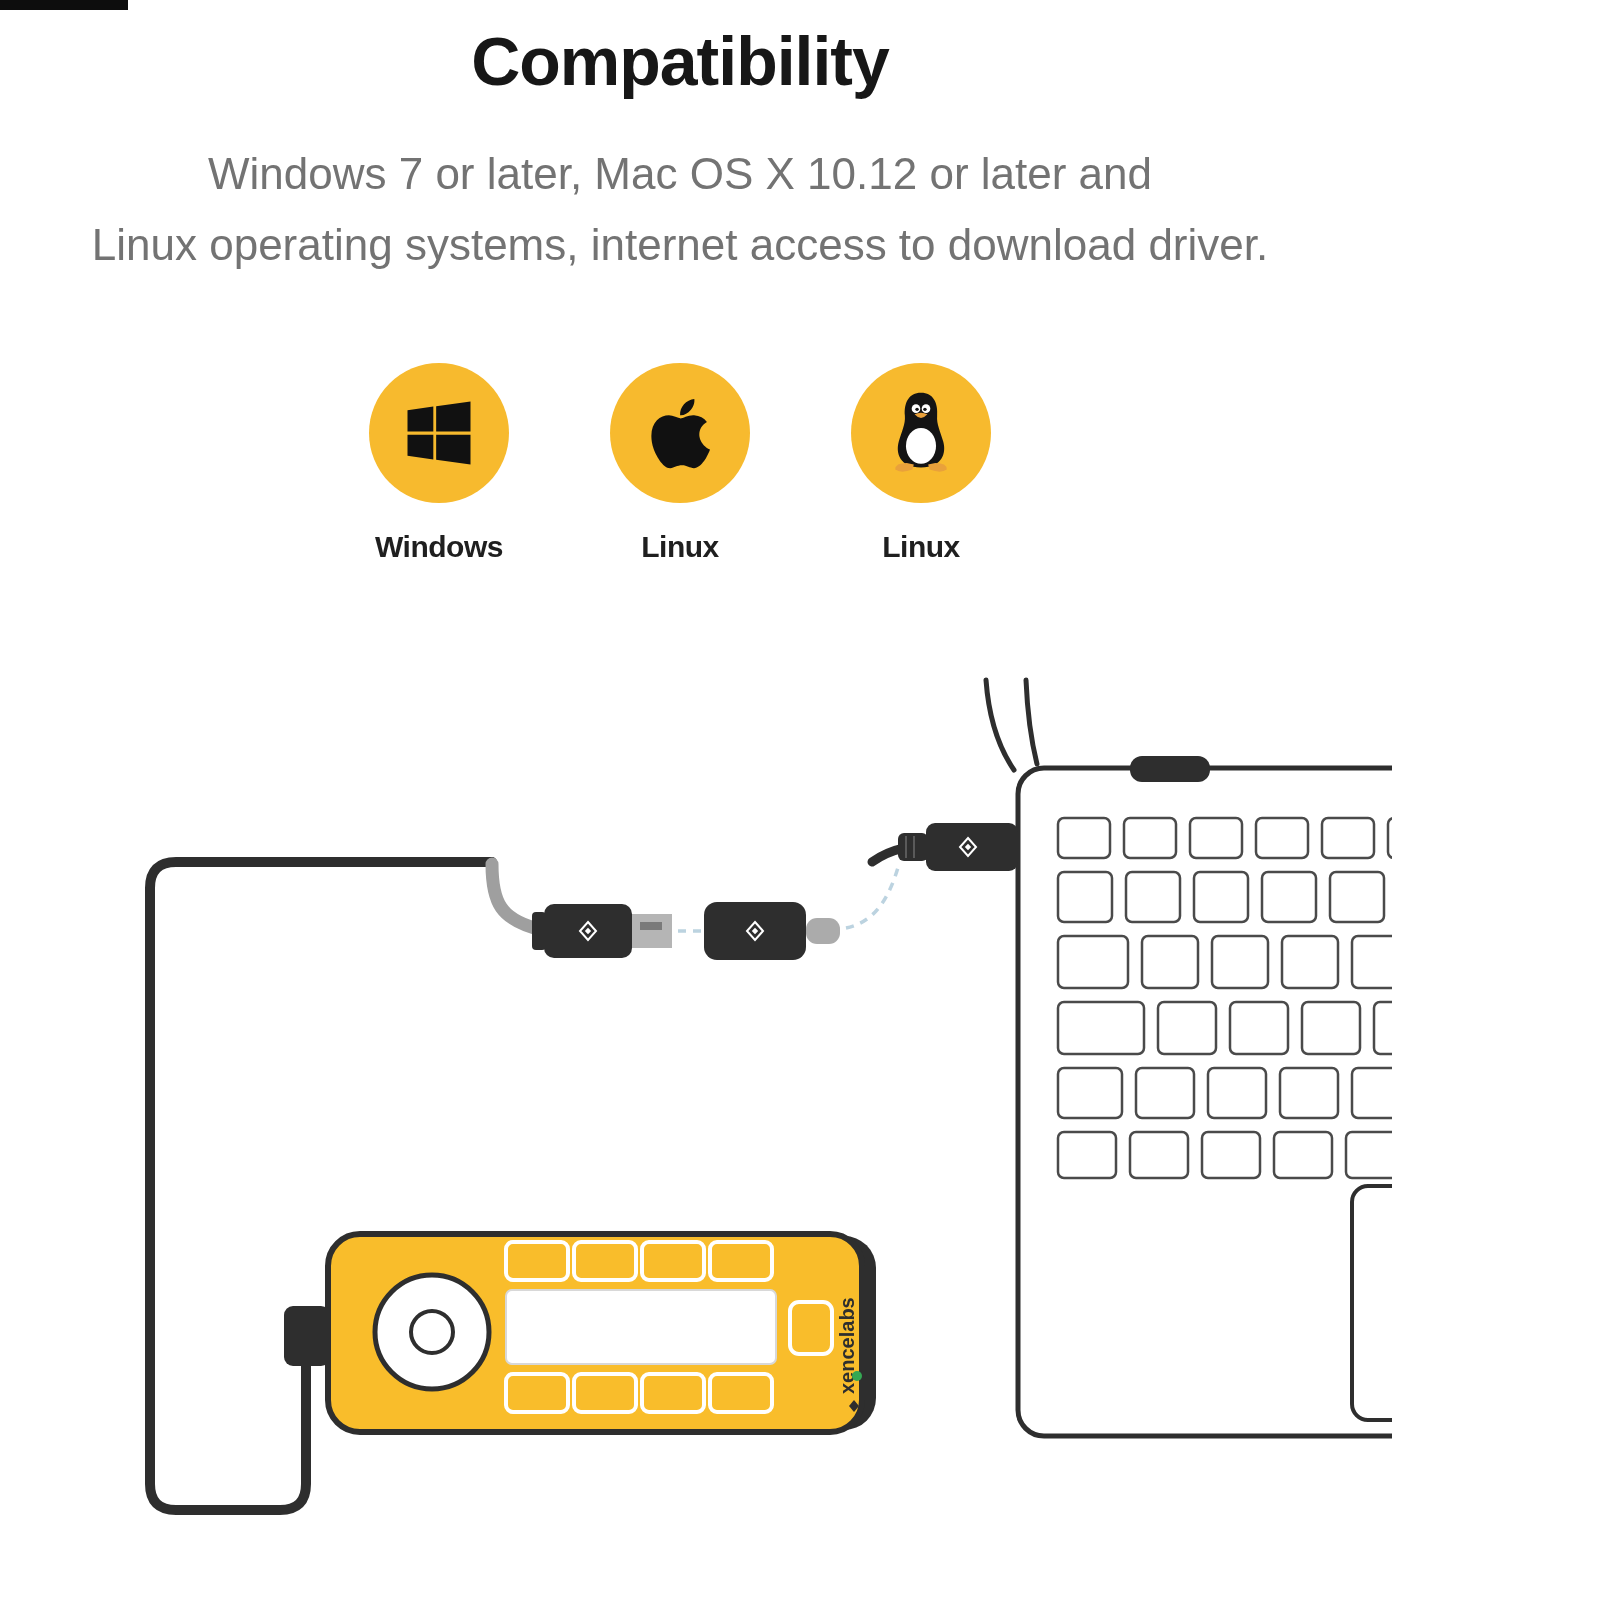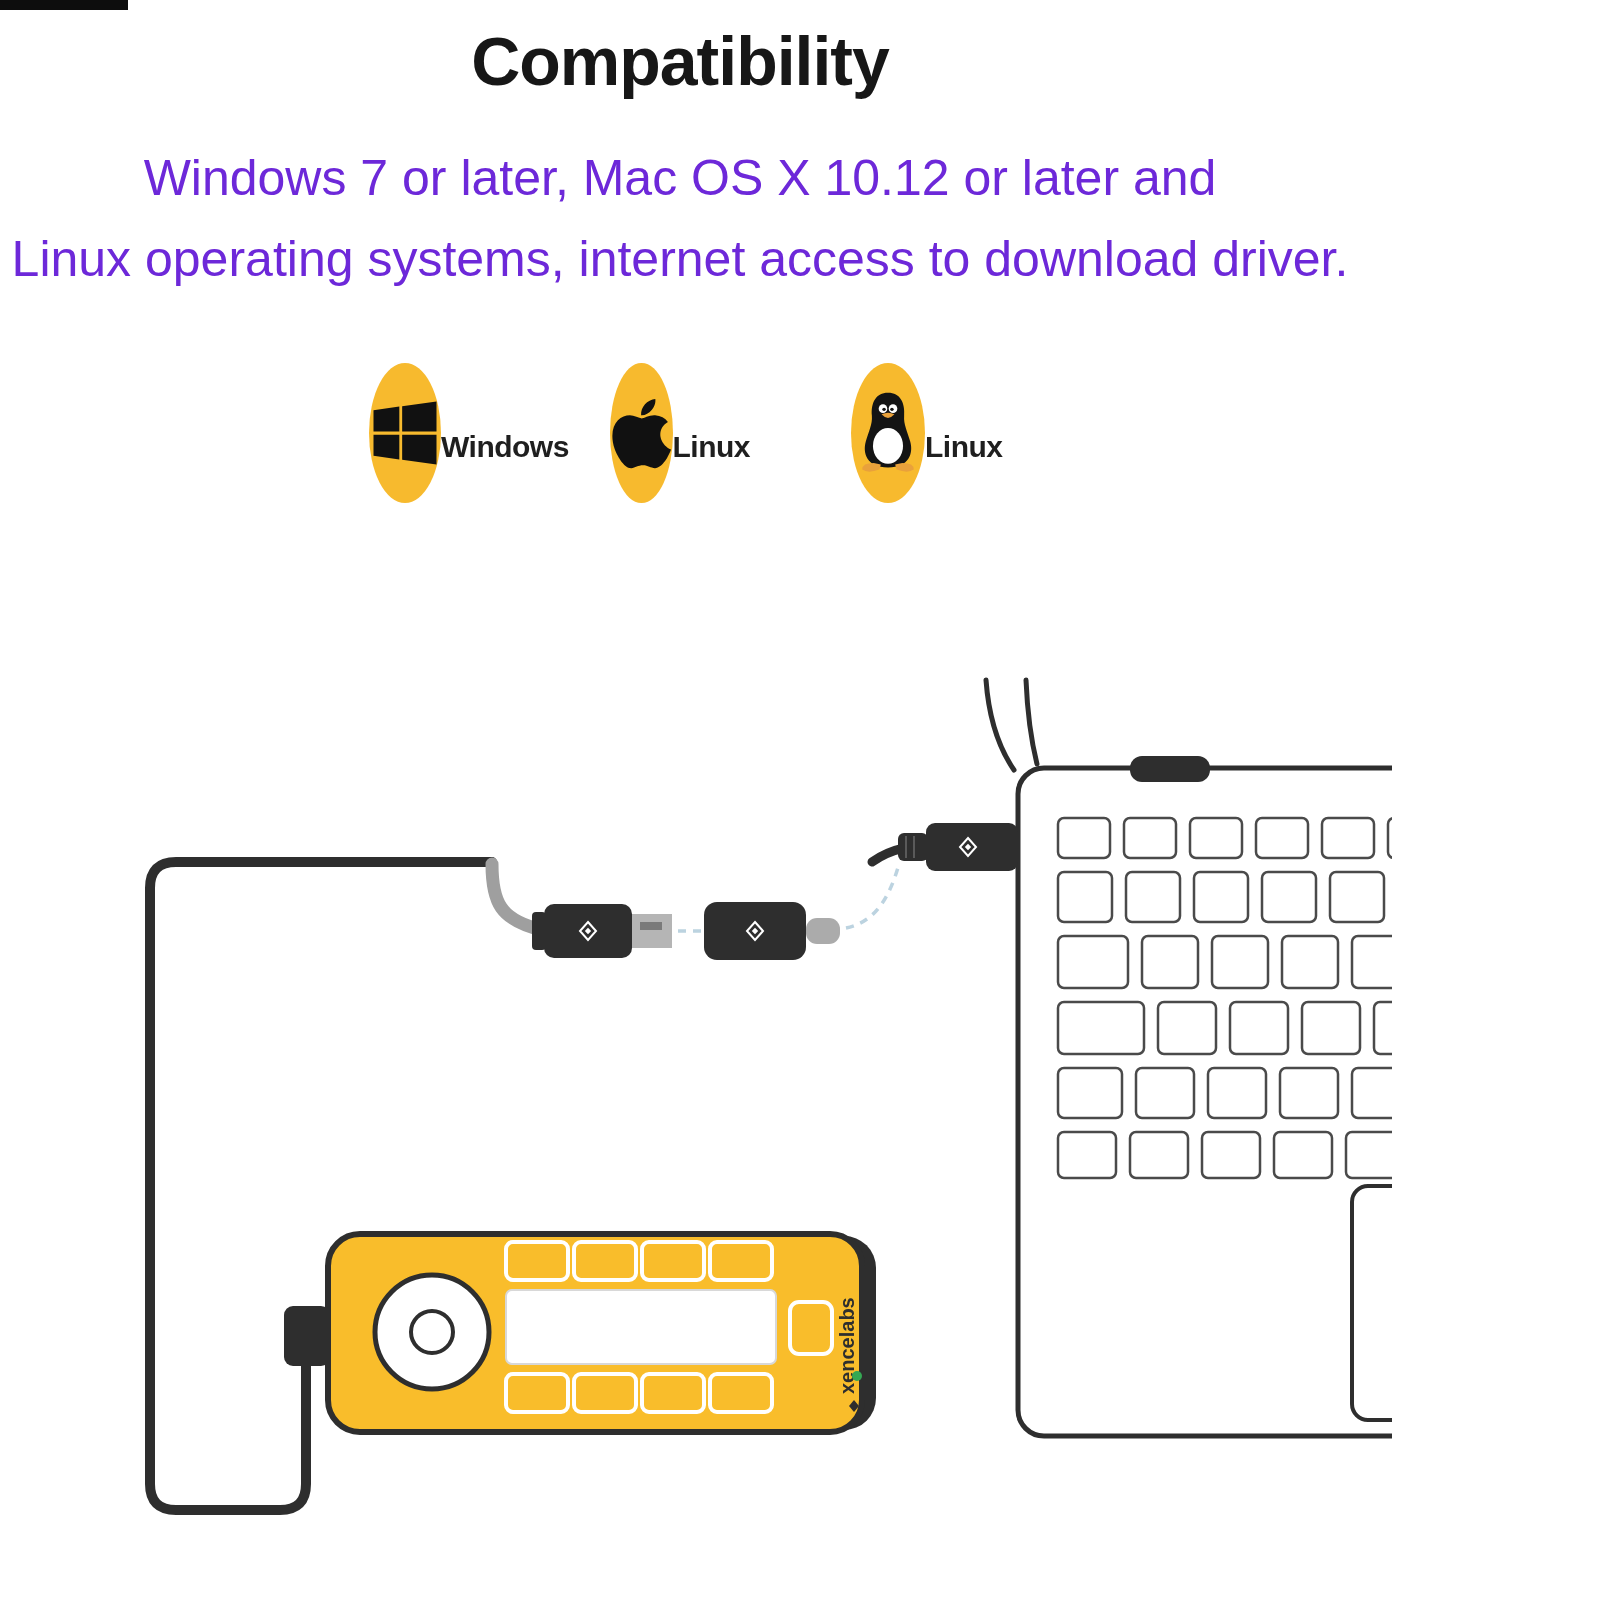--- a/index.html
+++ b/index.html
@@ -1,24 +1,24 @@
 <!DOCTYPE html>
 <html><head>
 <meta charset="utf-8">
 <style>
   html,body{margin:0;padding:0;background:#ffffff;}
   .canvas{position:relative;width:1392px;height:1600px;background:#ffffff;overflow:hidden;
           font-family:"Liberation Sans", sans-serif;color:#1d1d1d;}
   .corner-mark{position:absolute;left:0;top:0;width:128px;height:10px;background:#0d0d0d;}
   .header{position:absolute;left:0;top:0;width:1360px;text-align:center;}
   .title{margin:22px 0 0 0;font-size:68px;font-weight:800;letter-spacing:-1px;color:#171717;}
-  .subtitle{margin-top:38px;font-size:50px;line-height:1.62;color:#6d28d9;font-weight:400;}
+  .subtitle{margin-top:38px;font-size:44px;line-height:1.62;color:#737373;font-weight:400;}
   .subtitle div{white-space:nowrap;}
   .os-row{position:absolute;top:363px;left:0;width:1360px;display:flex;justify-content:center;gap:101px;}
-  .os-item{display:flex;flex-direction:row;align-items:center;width:140px;}
+  .os-item{display:flex;flex-direction:column;align-items:center;width:140px;}
   .os-circle{width:140px;height:140px;border-radius:50%;background:#F7BA2E;
              display:flex;align-items:center;justify-content:center;}
   .os-label{margin-top:27px;font-size:30px;font-weight:700;letter-spacing:-0.5px;color:#1f1f1f;}
   .diagram{position:absolute;left:0;top:650px;width:1600px;height:950px;}
 </style>
 </head>
 <body>
 
 <div class="canvas">
 

